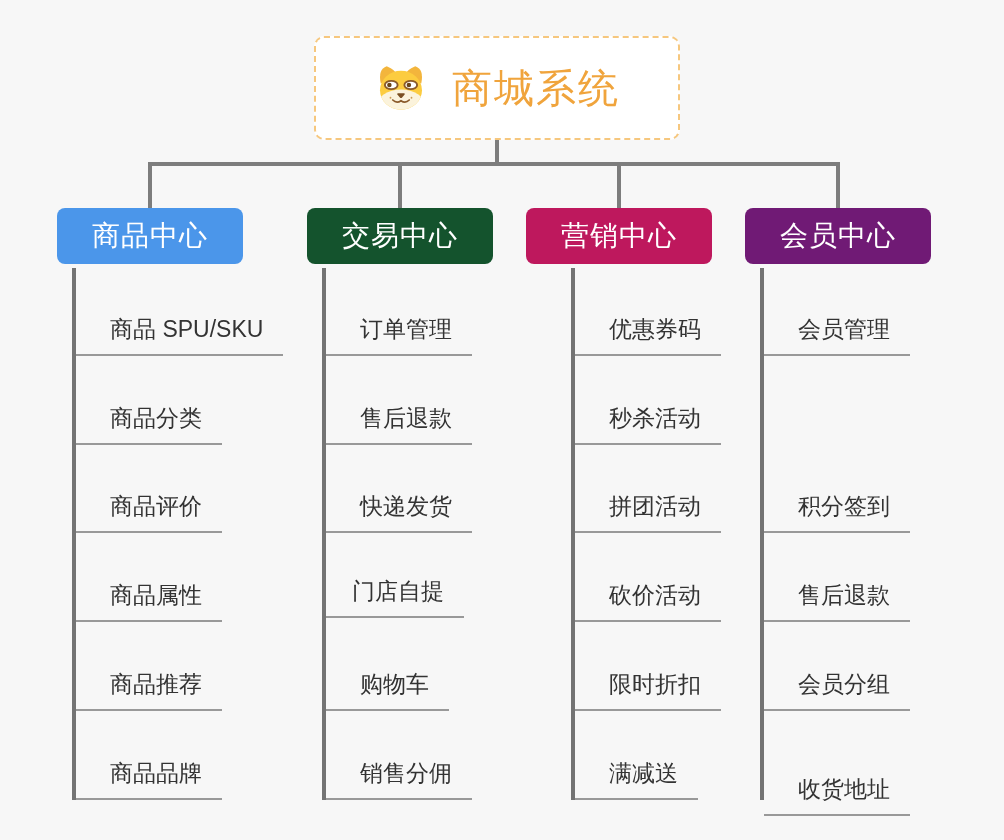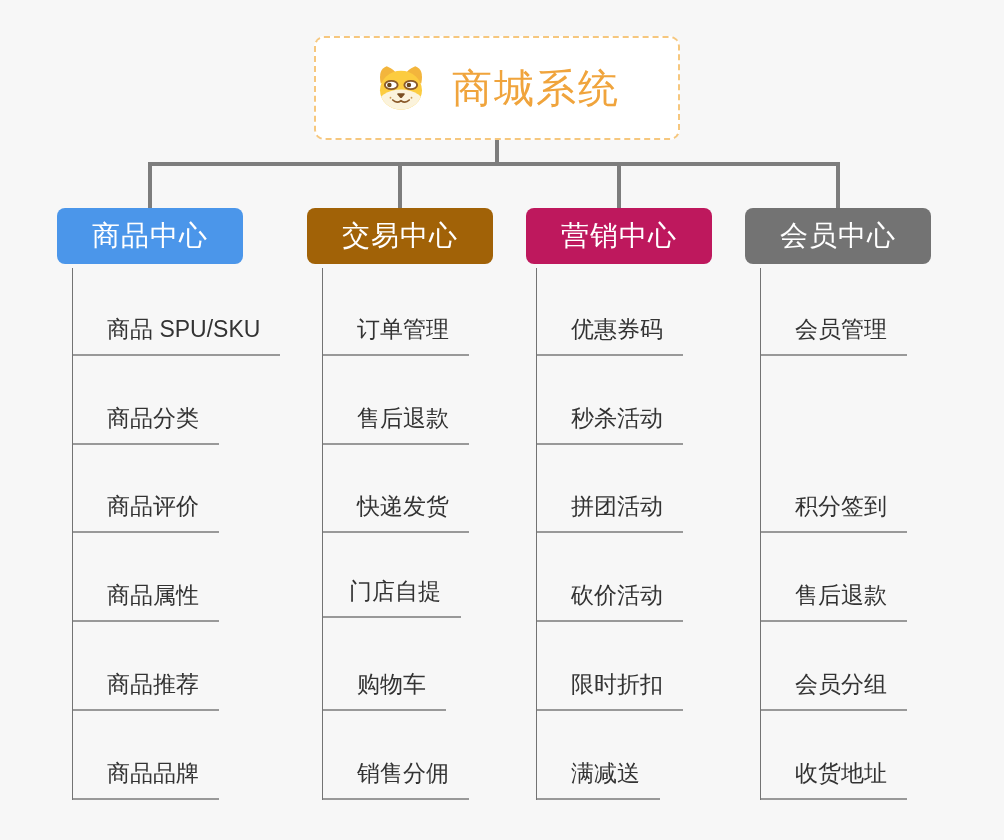--- a/index.html
+++ b/index.html
@@ -40,21 +40,21 @@
     display:flex;align-items:center;justify-content:center;
     cursor:pointer;
   }
   .branch-label{
     color:#ffffff;font-size:28px;letter-spacing:1px;white-space:nowrap;
   }
 
   
   .branch-items{
     position:absolute;top:268px;height:532px;width:230px;
-    border-left:1px solid #737373;
+    border-left:4px solid #737373;
     box-sizing:content-box;
     text-decoration:underline;
   }
   .leaf{
     position:absolute;left:0;
     font-size:23px;color:#333333;line-height:30px;
     padding:0 20px 10px 34px;
     border-bottom:2px solid #999999;
     white-space:nowrap;
     cursor:pointer;
@@ -126,21 +126,21 @@
     <span class="leaf-label">商品推荐</span>
   </div>
 
   <div class="leaf" style="top: 490px;">
     <span class="leaf-label">商品品牌</span>
   </div>
 </div>
   </div>
 
   <div class="branch">
-    <div class="branch-header" style="left: 307px; background: #a16207;">
+    <div class="branch-header" style="left: 307px; background: #14532d;">
       <span class="branch-label">交易中心</span>
     </div>
     <div class="branch-items" style="left: 322px;">
   <div class="leaf" style="top: 46px;">
     <span class="leaf-label">订单管理</span>
   </div>
 
   <div class="leaf" style="top: 135px;">
     <span class="leaf-label">售后退款</span>
   </div>
@@ -160,21 +160,21 @@
   <div class="leaf" style="top: 490px;">
     <span class="leaf-label">销售分佣</span>
   </div>
 </div>
   </div>
 
   <div class="branch">
     <div class="branch-header" style="left: 526px; background: #be185d;">
       <span class="branch-label">营销中心</span>
     </div>
-    <div class="branch-items" style="left: 536px;">
+    <div class="branch-items" style="left: 571px;">
   <div class="leaf" style="top: 46px;">
     <span class="leaf-label">优惠券码</span>
   </div>
 
   <div class="leaf" style="top: 135px;">
     <span class="leaf-label">秒杀活动</span>
   </div>
 
   <div class="leaf" style="top: 223px;">
     <span class="leaf-label">拼团活动</span>
@@ -188,40 +188,40 @@
     <span class="leaf-label">限时折扣</span>
   </div>
 
   <div class="leaf" style="top: 490px;">
     <span class="leaf-label">满减送</span>
   </div>
 </div>
   </div>
 
   <div class="branch">
-    <div class="branch-header" style="left: 745px; background: #737373;">
+    <div class="branch-header" style="left: 745px; background: #701a75;">
       <span class="branch-label">会员中心</span>
     </div>
     <div class="branch-items" style="left: 760px;">
   <div class="leaf" style="top: 46px;">
     <span class="leaf-label">会员管理</span>
   </div>
 
 
   <div class="leaf" style="top: 223px;">
     <span class="leaf-label">积分签到</span>
   </div>
 
   <div class="leaf" style="top: 312px;">
     <span class="leaf-label">售后退款</span>
   </div>
 
   <div class="leaf" style="top: 401px;">
     <span class="leaf-label">会员分组</span>
   </div>
 
-  <div class="leaf" style="top: 490px;">
+  <div class="leaf" style="top: 506px;">
     <span class="leaf-label">收货地址</span>
   </div>
 </div>
   </div>
 </div>
 </div>
 
 </body></html>

